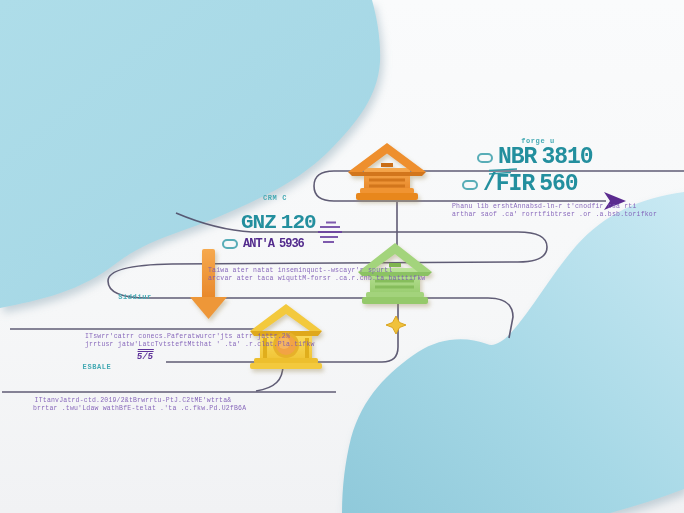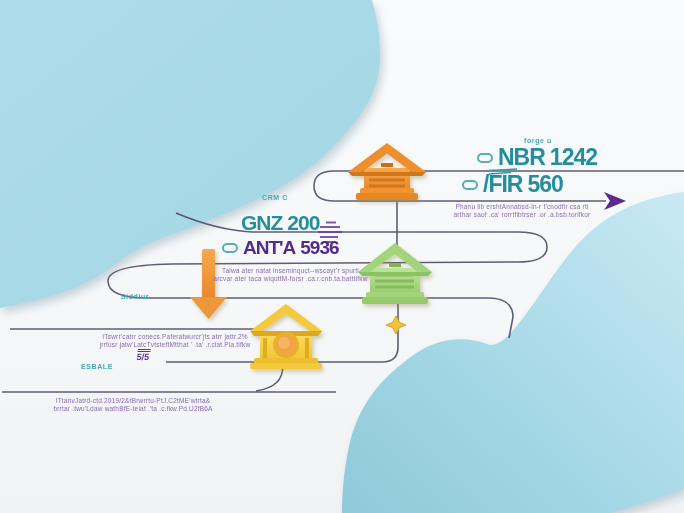--- a/index.html
+++ b/index.html
@@ -1,19 +1,19 @@
 <!DOCTYPE html>
 <html><head>
 <meta charset="utf-8">
 <style>
   html,body{margin:0;padding:0;background:#eef0f2;}
   .stage{
     position:relative;width:684px;height:513px;overflow:hidden;
     background:linear-gradient(180deg,#fafbfc 0%,#f6f7f8 60%,#f1f2f4 100%);
-    font-family:Liberation Sans, sans-serif;
+    font-family:Liberation Mono, monospace;
   }
   .stage svg{position:absolute;left:0;top:0;z-index:1;}
   .txt{position:absolute;z-index:2;}
   .eyebrow{
     font-size:7px;font-weight:bold;color:#45aab4;letter-spacing:.6px;
     text-align:center;white-space:nowrap;
   }
   .label-row{display:flex;align-items:center;white-space:nowrap;}
   .pill{
     display:inline-block;width:12px;height:6px;border:2px solid #2f9aa6;
@@ -27,21 +27,21 @@
   .num{margin-left:5px;}
   .caption{
     color:#7b57b4;font-size:6.5px;line-height:7.5px;text-align:center;
     opacity:.9;letter-spacing:.2px;white-space:nowrap;
   }
   .fraction-icon{
     position:absolute;z-index:2;color:#5f339a;font-weight:bold;font-size:9px;
     border-top:3px double #5f339a;padding-top:1px;line-height:9px;
     transform:skewX(-8deg);
   }
-  .fs23{font-size:23px;} .fs21{font-size:21px;} .fs20{font-size:19px;}
+  .fs23{font-size:23px;} .fs21{font-size:21px;} .fs20{font-size:12px;}
 </style>
 </head>
 <body>
 
 <div class="stage">
 
   <svg width="684" height="513" viewBox="0 0 684 513">
     <defs>
       <linearGradient id="blobBR" x1="0" y1="1" x2="1" y2="0">
         <stop offset="0" stop-color="#8fc9da"></stop>
@@ -146,38 +146,38 @@
       <rect x="250" y="363" width="72" height="6" rx="2" fill="#f3c93d"></rect>
     </g>
 
     <path d="M 396 316 L 399.5 322.5 L 406 325 L 399.5 327.5 L 396 334 L 392.5 327.5 L 386 325 L 392.5 322.5 Z" fill="#f0c23c" stroke="#d9a41f" stroke-width="1"></path>
   </svg>
 
   <div class="txt eyebrow" style="left:498px;top:137px;width:80px;">forge u</div>
   <div class="txt label-row teal fs23" style="left:477px;top:146px;">
     <span class="pill"></span>
     <span class="code">NBR</span>
-    <span class="num">1242</span>
+    <span class="num">3810</span>
   </div>
 
   <div class="txt label-row teal fs23" style="left:462px;top:173px;">
     <span class="pill"></span>
     <span class="prefix">/</span>
     <span class="code">FIR</span>
     <span class="num">560</span>
   </div>
   <div class="txt caption" style="left:452px;top:203px;width:140px;">
     <div>Phanu lib ershtAnnabsd-ln-r t'cnodfir csa rti</div>
     <div>arthar saof .ca' rorrtfibtrser  .or .a.bsb.torifkor</div>
   </div>
 
   <div class="txt eyebrow" style="left:240px;top:194px;width:70px;">CRM C</div>
   <div class="txt label-row teal fs21" style="left:241px;top:212px;">
     <span class="code">GNZ</span>
-    <span class="num">200</span>
+    <span class="num">120</span>
   </div>
 
   <div class="txt label-row purple fs20" style="left:222px;top:238px;">
     <span class="pill"></span>
     <span class="code">ANT'A</span>
     <span class="num">5936</span>
   </div>
   <div class="txt caption" style="left:208px;top:267px;width:165px;">
     <div>Taiwa  ater natat inseminquct--wscayr'r spurtl</div>
     <div>arcvar ater taca wiquttM-forsr  .ca.r.cnb.ta.batttifkw</div>

